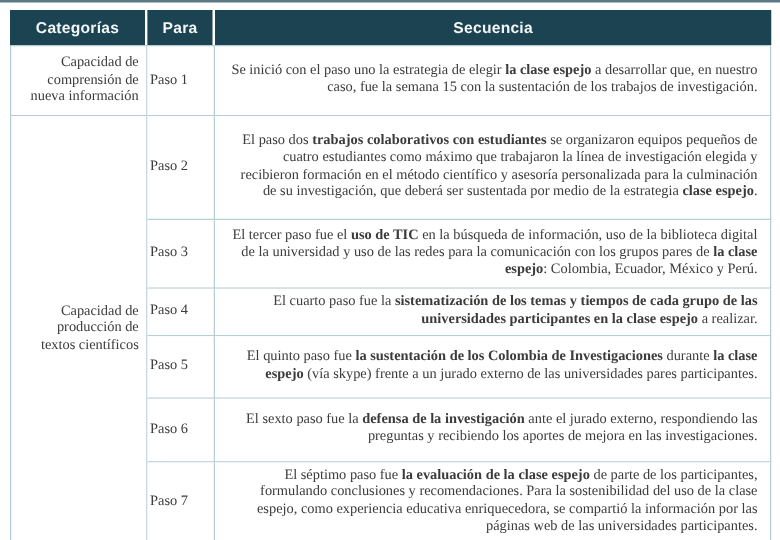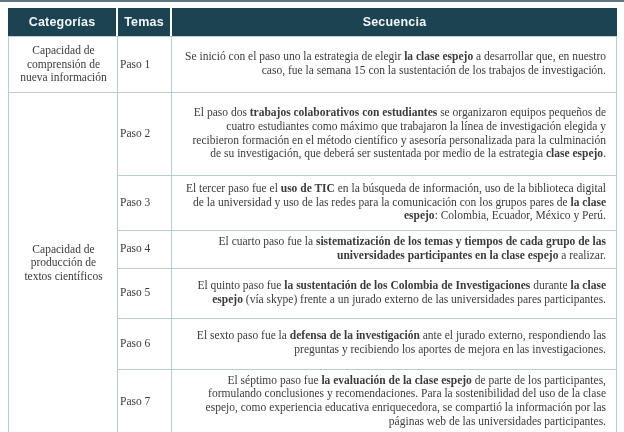--- a/index.html
+++ b/index.html
@@ -55,21 +55,21 @@
     border-bottom:1px solid var(--border);
     vertical-align:middle;
     background:#fff;
   }
   .seq-table td.first-col{border-left:1px solid var(--border);}
   .seq-table tbody tr:first-child td{border-top:1px solid var(--border);}
   .seq-table tbody tr:last-child td,
   .seq-table td.span-cat{border-bottom:2px solid var(--border);}
   .seq-table td.cat{
     padding:4px 6px 4px 7px;
-    text-align:center;
+    text-align:right;
   }
   .seq-table td.tema{
     padding:2px 2px;
   }
   .seq-table td.seq{
     padding:4px 10px 5px 9px;
     text-align:right;
   }
   .seq-table td.seq b{font-weight:700;}
   tbody tr:nth-child(1){height:57px;}
@@ -88,21 +88,21 @@
 
   <table class="seq-table">
     <colgroup>
       <col class="c1">
         <col class="c2">
         <col class="c3">
     </colgroup>
     <thead>
       <tr>
         <th>Categorías</th>
-        <th>Temas</th>
+        <th>Para</th>
         <th>Secuencia</th>
       </tr>
     </thead>
     <tbody>
       <tr>
         <td class="cat first-col">Capacidad de comprensión de nueva información</td>
         <td class="tema">Paso 1</td>
         <td class="seq">Se inició con el paso uno la estrategia de elegir <b>la clase espejo</b> a desarrollar que, en nuestro caso, fue la semana 15 con la sustentación de los trabajos de investigación.</td>
       </tr>
       <tr>

